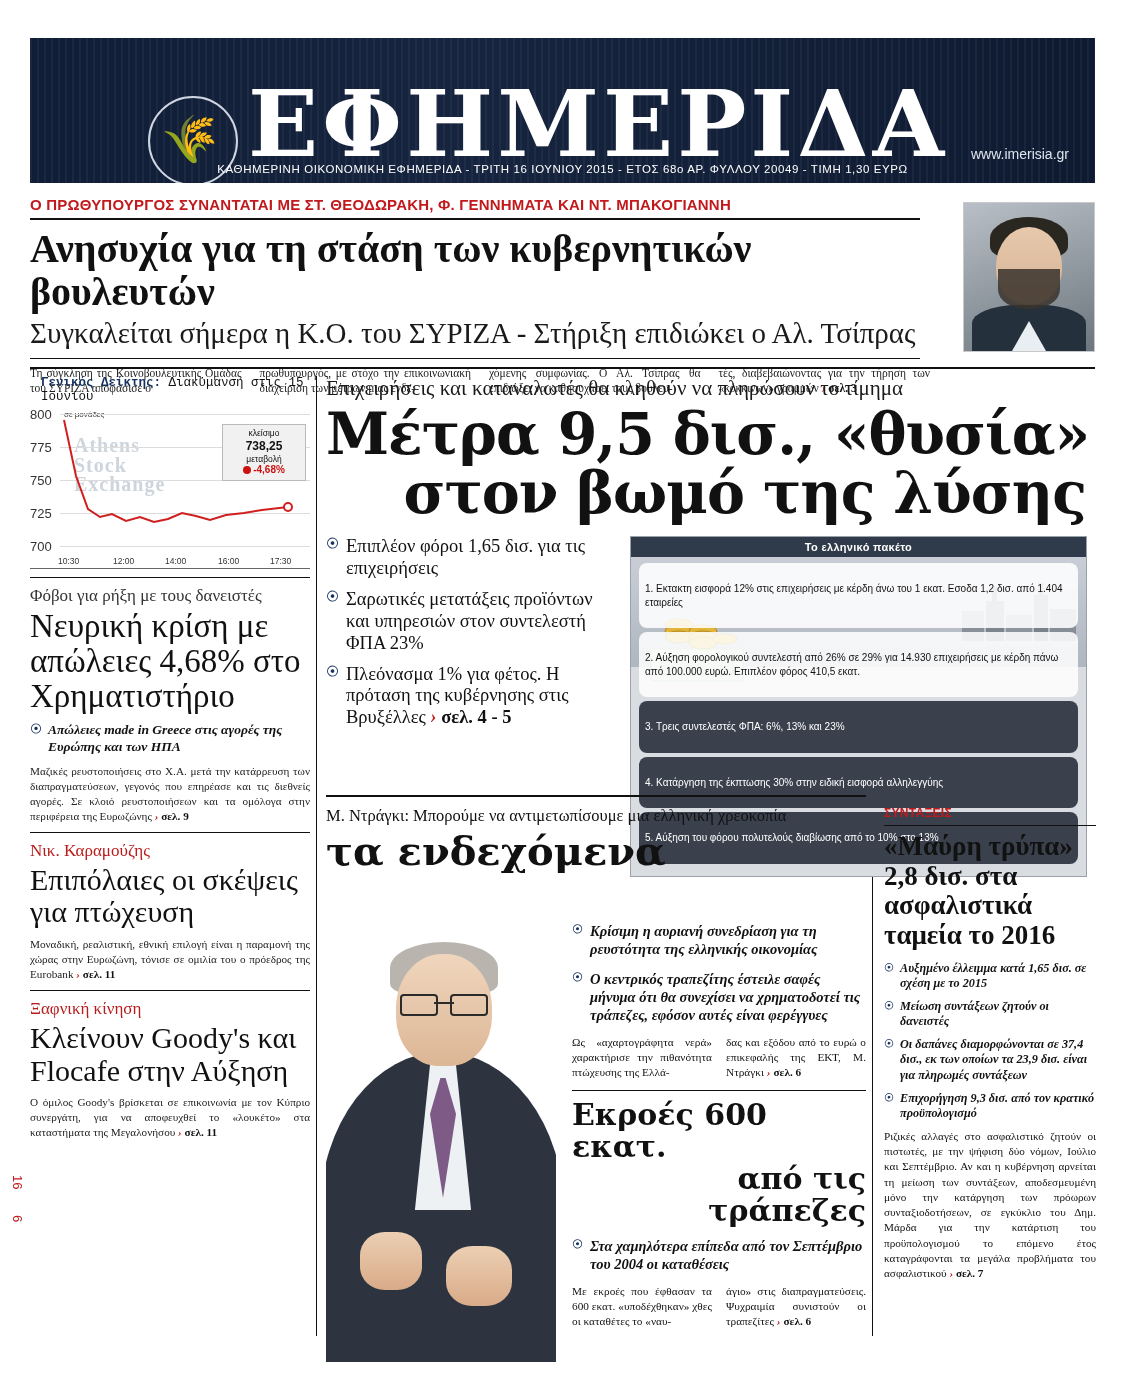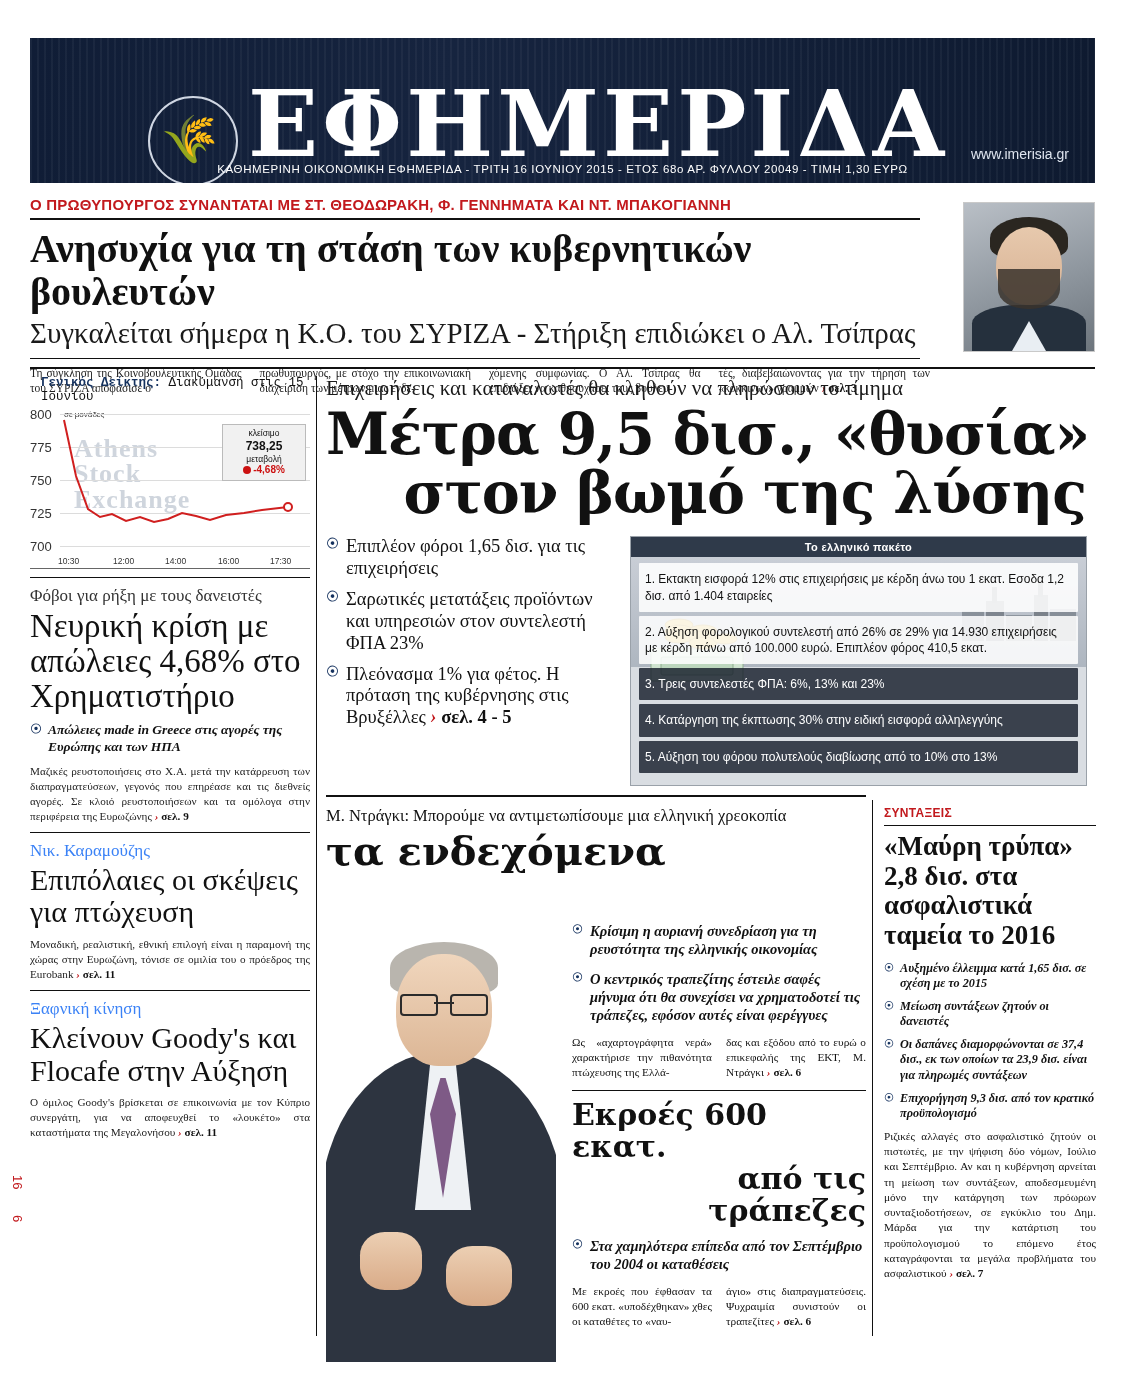--- a/index.html
+++ b/index.html
@@ -47,60 +47,60 @@
   
   .leftcol{position:absolute;left:30px;top:376px;width:280px;}
   .chart-box{width:280px;}
   .chart-title{font-family:Liberation Mono, monospace;font-size:12.5px;font-weight:700;color:#14315e;padding-left:11px;}
   .chart-title .light{font-weight:400;color:#111;}
   .chart-area{position:relative;width:280px;height:160px;margin-top:4px;border-bottom:1px solid #666;}
   .chart-grid{position:absolute;left:30px;right:0;top:6px;bottom:22px;}
   .gl{position:absolute;left:0;right:0;height:1px;background:#dcdcdc;}
   .yl{position:absolute;left:0;font-family:"Liberation Sans",sans-serif;font-size:13px;color:#333;transform:translateY(-50%);}
   .xl{position:absolute;bottom:2px;font-family:"Liberation Sans",sans-serif;font-size:8.5px;color:#333;}
-  .wm{position:absolute;left:44px;top:28px;font-family:"Liberation Serif",serif;font-weight:700;font-size:26px;
+  .wm{position:absolute;left:44px;top:28px;font-family:"Liberation Serif",serif;font-weight:700;font-size:20px;
     color:#cfd5dd;line-height:.98;letter-spacing:1px;}
   .units{position:absolute;left:34px;top:2px;font-family:"Liberation Sans",sans-serif;font-size:8px;color:#333;}
   .quote{position:absolute;right:4px;top:16px;width:74px;background:#f1f1f1;border:1px solid #bbb;padding:3px 4px;
     font-family:"Liberation Sans",sans-serif;font-size:8.5px;text-align:center;line-height:1.25;}
   .quote .val{font-size:12px;font-weight:700;}
   .quote .chg{color:#cc1111;font-weight:700;font-size:10px;}
   .dot-red{display:inline-block;width:8px;height:8px;border-radius:50%;background:#cc1111;vertical-align:-1px;margin-right:2px;}
 
   .lc-rule{height:1px;background:#111;margin:8px 0 8px;}
   .lc-kicker{font-family:"Liberation Serif",serif;font-size:17px;color:#333;}
   .lc-head{font-family:"Liberation Serif",serif;font-size:33px;line-height:1.06;margin-top:3px;}
   .lc-bullets{margin-top:8px;}
   .b-row{display:flex;gap:6px;margin-bottom:5px;}
   .b-dot{color:#14315e;font-size:12px;line-height:1.3;}
   .b-txt{font-family:"Liberation Serif",serif;font-style:italic;font-weight:700;font-size:13.5px;line-height:1.25;}
   .lc-body{font-size:11.2px;line-height:1.35;text-align:justify;margin-top:8px;color:#222;}
-  .lc-kicker2{font-family:"Liberation Serif",serif;font-size:17px;color:#3b82f6;}
+  .lc-kicker2{font-family:"Liberation Serif",serif;font-size:17px;color:#b91c1c;}
   .lc-head2{font-family:"Liberation Serif",serif;font-size:30px;line-height:1.08;margin-top:3px;}
 
   
   .center{position:absolute;left:326px;top:376px;width:770px;}
   .c-kicker{font-family:"Liberation Serif",serif;font-size:21px;color:#1a1a1a;}
   .c-title{font-family:"DejaVu Serif",serif;font-weight:700;font-size:57px;line-height:1.03;margin-top:4px;letter-spacing:-1px;}
   .c-title .l2{display:block;text-align:right;padding-right:10px;}
   .c-cols{display:flex;margin-top:14px;gap:14px;}
   .c-bullets{width:290px;}
   .cb-row{display:flex;gap:7px;margin-bottom:9px;}
   .cb-dot{color:#14315e;font-size:13px;line-height:1.25;}
   .cb-txt{font-family:"Liberation Serif",serif;font-size:18.5px;line-height:1.18;}
   .pkg{width:455px;background:#d9dde2;border:1px solid #9aa1a9;position:relative;overflow:hidden;}
   .pkg-hd{height:20px;background:#2f3a4a;color:#fff;font-family:"Liberation Sans",sans-serif;font-size:11px;
     font-weight:700;display:flex;align-items:center;justify-content:center;letter-spacing:.3px;}
   .pkg-img{position:absolute;left:0;top:20px;width:455px;height:110px;
     background:linear-gradient(180deg,#c9ced6 0%,#aeb6c0 100%);}
   .skyline{position:absolute;right:6px;top:24px;width:120px;height:60px;opacity:.65;}
   .coins{position:absolute;left:14px;top:52px;width:120px;height:76px;}
   .pkg-rows{position:relative;padding:6px 8px 8px;}
-  .pkg-r{background:rgba(23,31,44,.82);color:#fff;font-family:"Liberation Sans",sans-serif;font-size:12px;
-    line-height:1.35;padding:8px 6px;margin-bottom:4px;border-radius:1px;}
+  .pkg-r{background:rgba(23,31,44,.82);color:#fff;font-family:"Liberation Sans",sans-serif;font-size:10px;
+    line-height:1.35;padding:19px 6px;margin-bottom:4px;border-radius:8px;}
   .pkg-r.r1{background:rgba(255,255,255,.88);color:#111;}
   .pkg-r.r2{background:rgba(255,255,255,.86);color:#111;}
 
   
   .hr-c1{position:absolute;left:326px;top:795px;width:540px;height:2px;background:#111;}
   .v-left{position:absolute;left:316px;top:376px;width:1px;height:960px;background:#111;}
   .v-right{position:absolute;left:872px;top:800px;width:1px;height:536px;background:#111;}
 
   
   .draghi{position:absolute;left:326px;top:806px;width:540px;}

